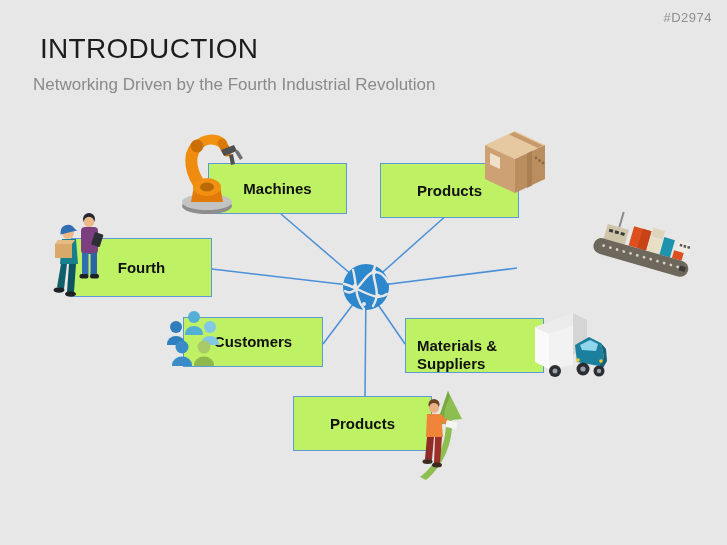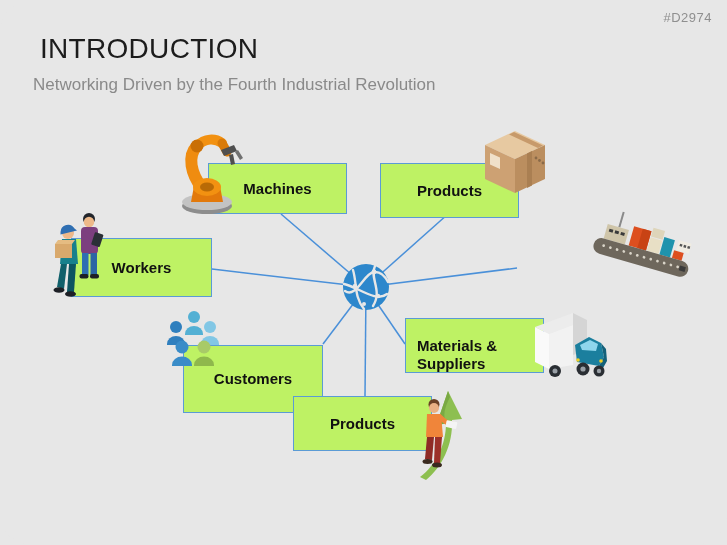--- a/index.html
+++ b/index.html
@@ -12,21 +12,21 @@
 
   .connectors{position:absolute;left:0;top:0;z-index:1;}
 
   .node{position:absolute;z-index:2;background:#bef264;border:1.6px solid #5b9bd5;
         display:flex;align-items:center;justify-content:center;
         font-weight:bold;font-size:15px;color:#111;line-height:1.2;padding:0 6px;box-sizing:border-box;}
   .node-machines {left:208px;top:163px;width:139px;height:51px;}
   .node-products {left:380px;top:163px;width:139px;height:55px;}
   .node-workers  {left:71px; top:238px;width:141px;height:59px;}
   .node-logistics{left:517px;top:238px;width:138px;height:57px;}
-  .node-customers{left:183px;top:317px;width:140px;height:68px;margin-top:28px;}
+  .node-customers{left:183px;top:317px;width:140px;height:50px;}
   .node-materials{left:405px;top:318px;width:139px;height:55px;}
   .node-materials span{display:inline-block;max-width:115px;margin-top:18px;}
   .node-research {left:293px;top:396px;width:139px;height:55px;}
 
   .icon{position:absolute;z-index:3;}
   .icon svg{display:block;overflow:visible;}
   .icon-robot    {left:177px;top:124px;}
   .icon-box      {left:481px;top:129px;}
   .icon-workers  {left:52px; top:211px;}
   .icon-ship     {left:591px;top:212px;}
@@ -56,21 +56,21 @@
     </g>
   </svg>
 
   <div class="node node-machines">
     <span>Machines</span>
   </div>
   <div class="node node-products">
     <span>Products</span>
   </div>
   <div class="node node-workers">
-    <span>Workers</span>
+    <span>Fourth</span>
   </div>
   <div class="node node-customers">
     <span>Customers</span>
   </div>
   <div class="node node-materials">
     <span>Materials &amp; Suppliers</span>
   </div>
   <div class="node node-research">
     <span>Products</span>
   </div>

